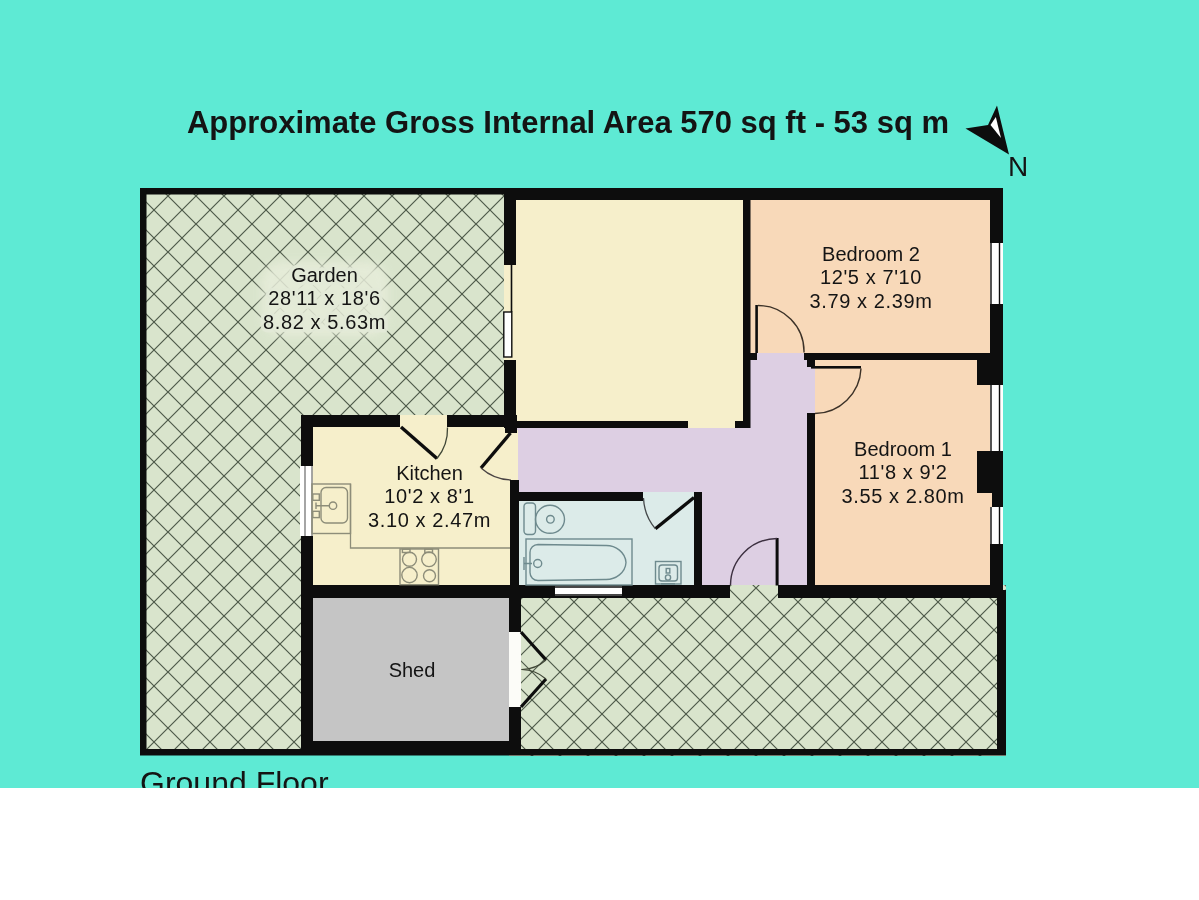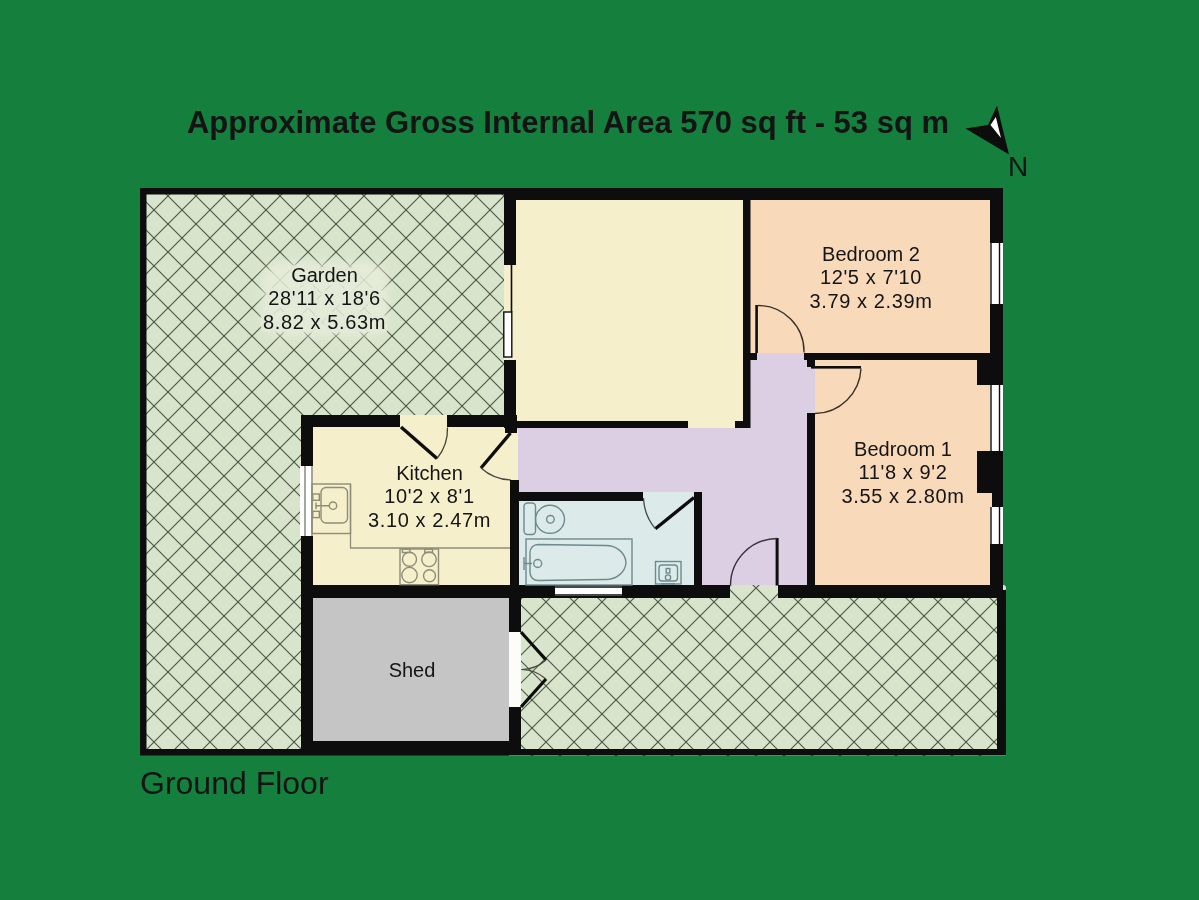--- a/index.html
+++ b/index.html
@@ -1,16 +1,16 @@
 <!DOCTYPE html>
 <html><head>
 <meta charset="utf-8">
 <style>
   html,body{margin:0;padding:0;background:#ffffff;}
-  .page{width:1199px;height:900px;position:relative;background:#15803d;overflow:hidden;}
+  .page{width:1199px;height:788px;position:relative;background:#5eead4;overflow:hidden;}
   svg{display:block;}
   text{font-family:"Liberation Sans", sans-serif;fill:#141414;}
 </style>
 </head>
 <body>
 <div class="page">
 <svg width="1199" height="900" viewBox="0 0 1199 900" xmlns="http://www.w3.org/2000/svg">
 <defs>
   <pattern id="hatch" width="28" height="28" patternUnits="userSpaceOnUse">
     <rect width="28" height="28" fill="#d9e4cc"></rect>

